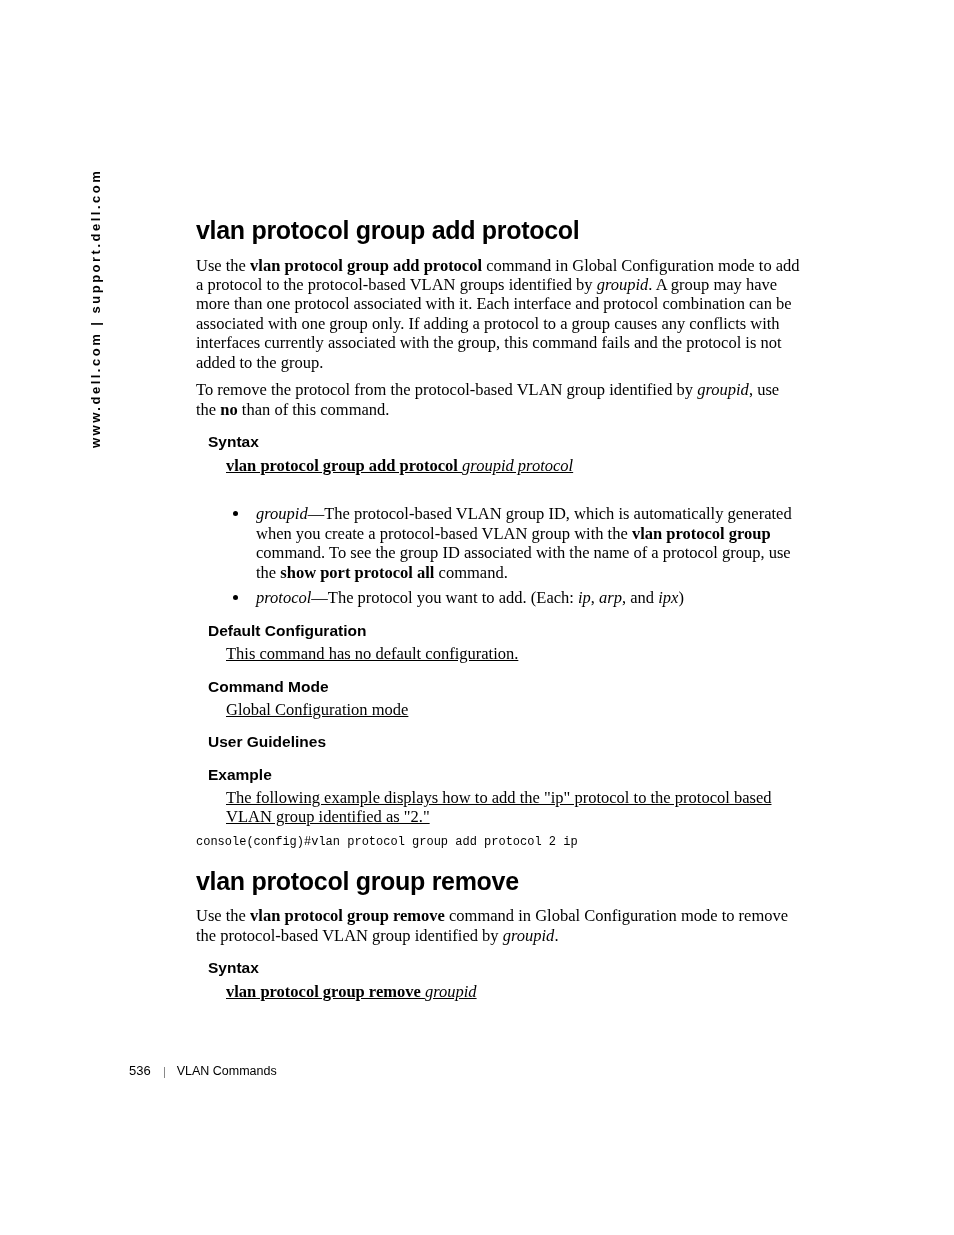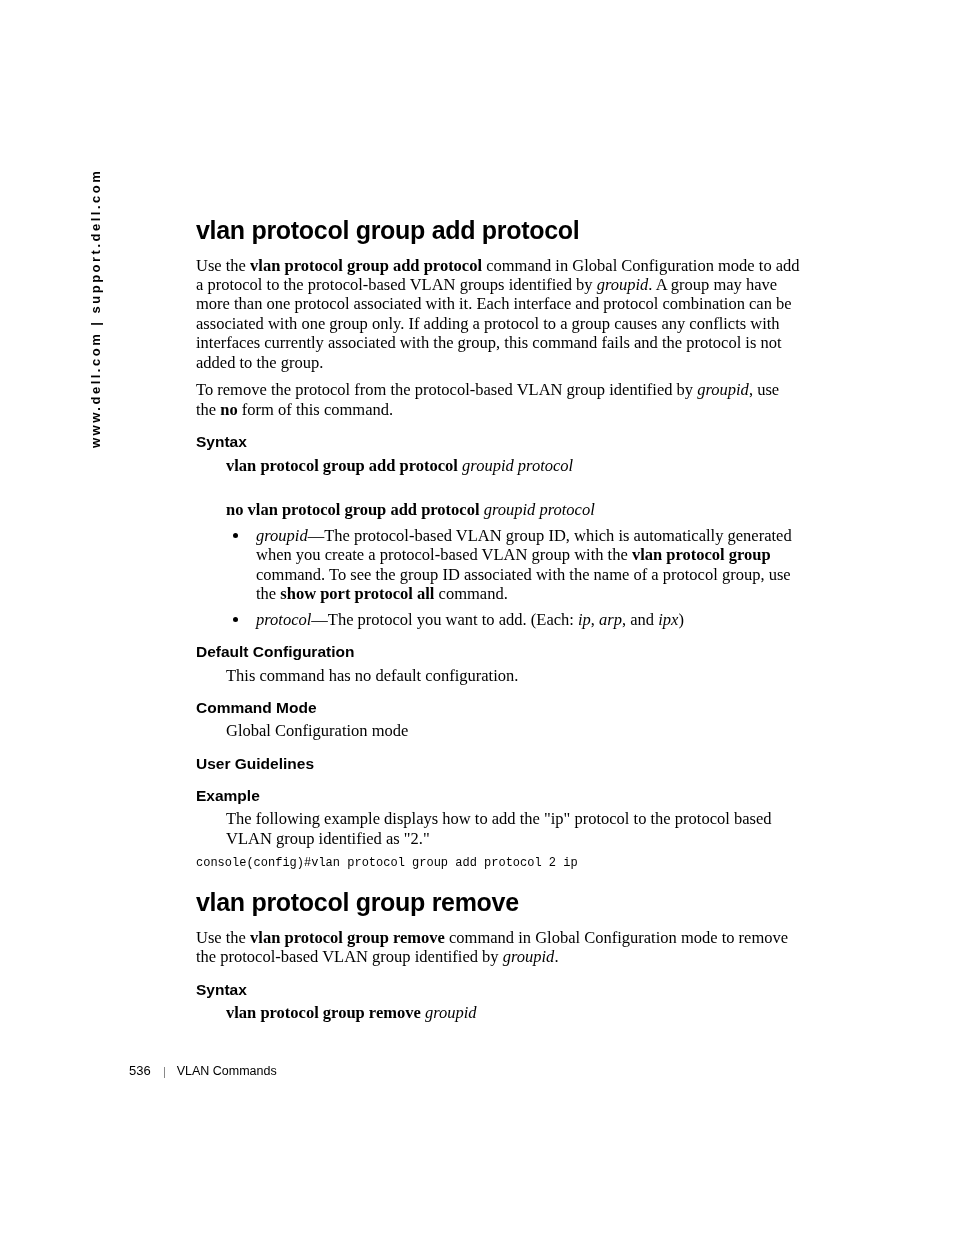--- a/index.html
+++ b/index.html
@@ -45,24 +45,25 @@
     letter-spacing: -0.3px;
   }
   p {
     margin: 0 14px 8px 0;
     text-align: left;
   }
   .sub {
     font-family: Arial, Helvetica, sans-serif;
     font-weight: bold;
     font-size: 15.5px;
-    margin: 14px 0 4px 0;
+    margin: 14px 0 4px 12px;
   }
   .indent {
     margin-left: 30px;
+    text-decoration: underline;
   }
   .indent p { margin-bottom: 6px; }
   ul.bullets {
     margin: 4px 16px 0 0;
     padding-left: 54px;
   }
   ul.bullets li {
     margin-bottom: 6px;
     padding-left: 6px;
     line-height: 1.18;
@@ -101,28 +102,27 @@
 
   <div class="content">
 
     <h1 class="cmd-title">vlan protocol group add protocol</h1>
 
     <p>
       <span>Use the </span><span class="b">vlan protocol group add protocol</span><span> command in Global Configuration mode to add a protocol to the protocol-based VLAN groups identified by </span><span class="i">groupid</span><span>. A group may have more than one protocol associated with it. Each interface and protocol combination can be associated with one group only. If adding a protocol to a group causes any conflicts with interfaces currently associated with the group, this command fails and the protocol is not added to the group.</span>
     </p>
 
     <p>
-      <span>To remove the protocol from the protocol-based VLAN group identified by </span><span class="i">groupid</span><span>, use the </span><span class="b">no</span><span> form of this command.</span>
+      <span>To remove the protocol from the protocol-based VLAN group identified by </span><span class="i">groupid</span><span>, use the </span><span class="b">no</span><span> than of this command.</span>
     </p>
 
     <div class="sub">Syntax</div>
     <div class="indent">
       <p><span class="b">vlan protocol group add protocol </span><span class="i">groupid protocol</span></p>
       <div class="sp"></div>
-      <p><span class="b">no vlan protocol group add protocol </span><span class="i">groupid protocol</span></p>
     </div>
 
     <ul class="bullets">
       <li>
         <span class="i">groupid</span><span>—The protocol-based VLAN group ID, which is automatically generated when you create a protocol-based VLAN group with the </span><span class="b">vlan protocol group</span><span> command. To see the group ID associated with the name of a protocol group, use the </span><span class="b">show port protocol all</span><span> command.</span>
       </li>
       <li>
         <span class="i">protocol</span><span>—The protocol you want to add. (Each: </span><span class="i">ip</span><span>, </span><span class="i">arp</span><span>, and </span><span class="i">ipx</span><span>)</span>
       </li>
     </ul>

